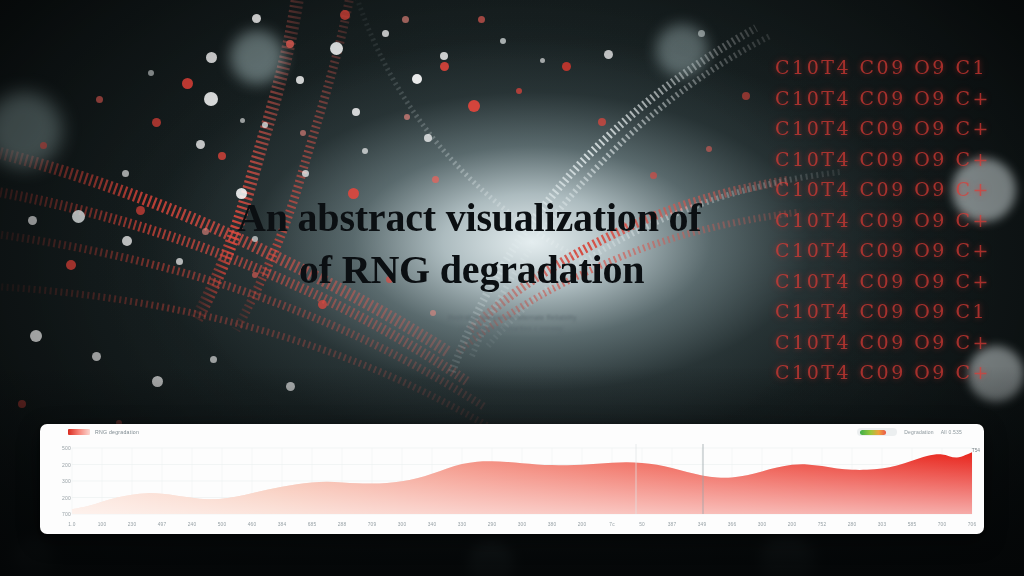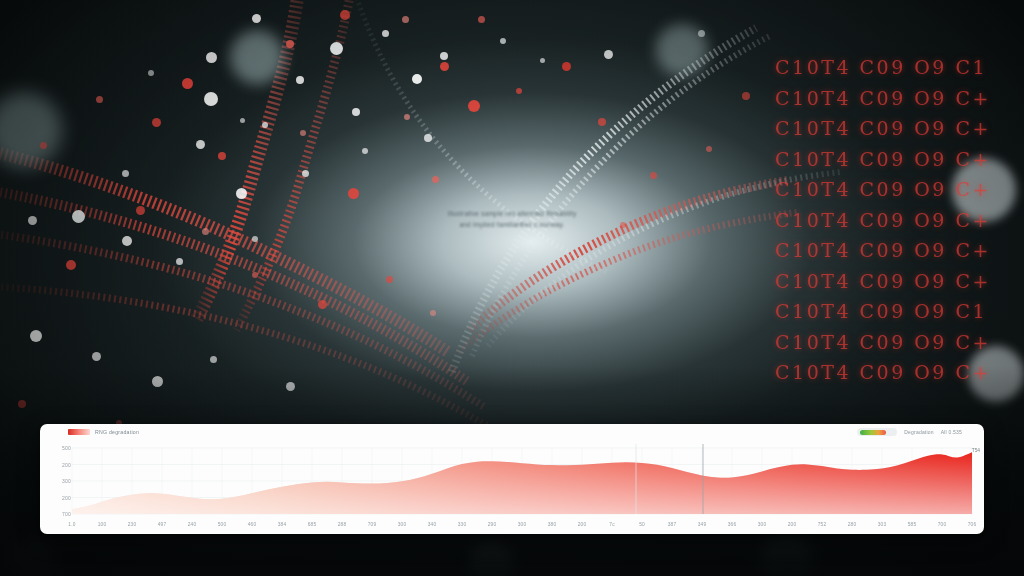--- a/index.html
+++ b/index.html
@@ -354,20 +354,24 @@
     <div class="glyph-row">C10T4 C09 O9 C+</div>
     <div class="glyph-row">C10T4 C09 O9 C+</div>
     <div class="glyph-row">C10T4 C09 O9 C+</div>
     <div class="glyph-row">C10T4 C09 O9 C+</div>
     <div class="glyph-row">C10T4 C09 O9 C1</div>
     <div class="glyph-row">C10T4 C09 O9 C+</div>
     <div class="glyph-row">C10T4 C09 O9 C+</div>
   </div>
 
   <div class="hero">
+    <h1 class="hero-title">
+      <span>An abstract visualization of</span>
+      <span class="ln2">of RNG degradation</span>
+    </h1>
     <div class="hero-sub">
       <div>Illustrative sample run alternate Reliability</div>
       <div>and implied familiarities c.nonway.</div>
     </div>
   </div>
 
   <div class="panel">
     <div class="panel-head">
       <div class="legend">
         <span class="legend-swatch"></span>

